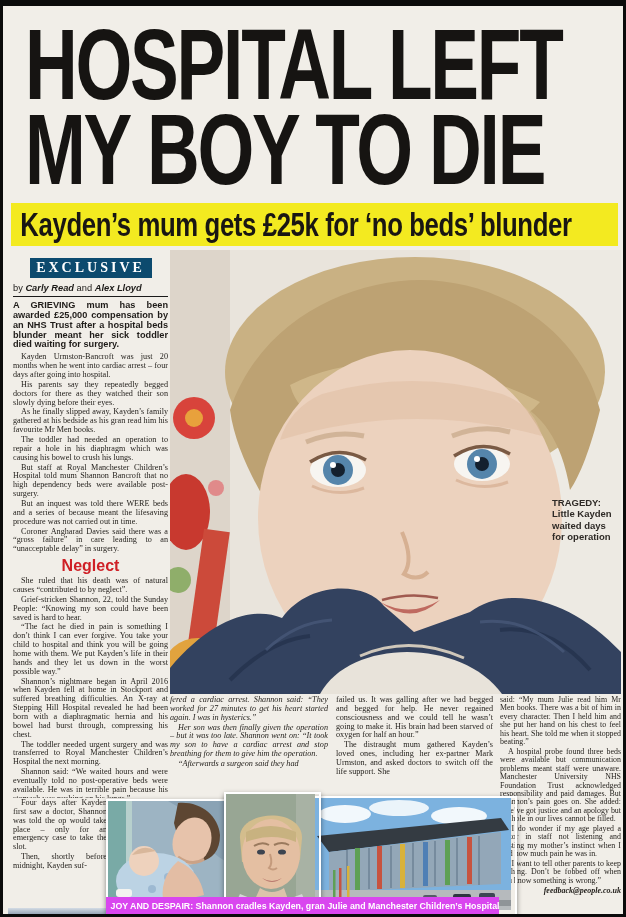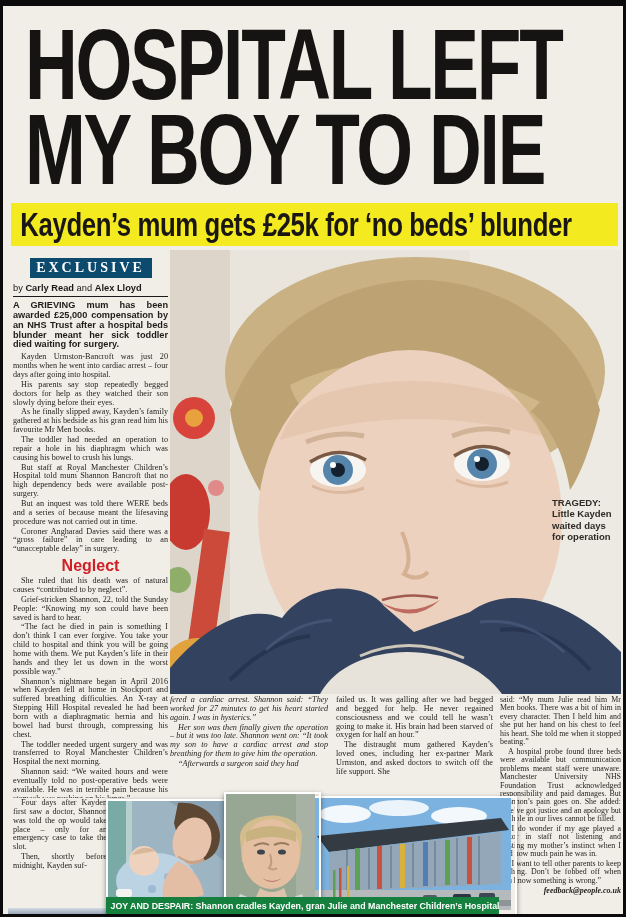--- a/index.html
+++ b/index.html
@@ -18,21 +18,21 @@
     background:#f3ea20;display:flex;align-items:center;overflow:hidden;}
   #banner .txt{font-weight:bold;font-size:33px;color:#191613;letter-spacing:-.5px;
     transform:scaleX(.78);transform-origin:left center;white-space:nowrap;padding-left:12px;}
   
   .colblock{position:absolute;text-align:justify;color:#26231f;}
   #col1{left:10px;top:252px;width:155px;height:540px;overflow:hidden;}
   #exclusive{width:122px;height:20px;margin:0 auto 5px auto;background:#0c4a6e;
     color:#fff;font-family:"Liberation Serif",serif;font-weight:bold;font-size:14px;
     letter-spacing:3px;display:flex;align-items:center;justify-content:center;}
   #byline{font-size:9.3px;color:#1c1a18;text-align:left;margin-bottom:3px;}
-  #byline b{font-weight:bold;}
+  #byline b{font-weight:bold;font-style:italic;}
   .rule{border-top:1.5px solid #1a1a1a;margin:2px 0 4px 0;}
   #intro{font-weight:bold;font-size:9.2px;line-height:1.07;color:#1f1c19;margin:0 0 3px 0;}
   .bodyp{font-family:"Liberation Serif",serif;font-size:8.2px;line-height:1.08;margin:0 0 1px 0;}
   .ind{text-indent:8px;}
   #neglect{color:#cf2026;font-weight:bold;font-size:16px;text-align:center;margin:3px 0 2px 0;}
   #col1n{left:10px;top:793px;width:94px;height:112px;overflow:hidden;}
   
   #col2{left:167px;top:690px;width:158px;height:96px;overflow:hidden;font-style:italic;}
   #col3{left:333px;top:690px;width:157px;height:96px;overflow:hidden;}
   #col4{left:497px;top:690px;width:121px;height:222px;overflow:hidden;}
@@ -41,21 +41,21 @@
     font-size:8px;text-align:right;margin-top:1px;}
   
   #mainphoto{position:absolute;left:167px;top:244px;width:451px;height:444px;overflow:hidden;}
   #tragedy{position:absolute;left:549px;top:491px;width:70px;font-weight:bold;
     font-size:9.5px;line-height:1.2;color:#2e2a26;}
   .photo{position:absolute;border:2px solid #fff;box-shadow:0 2px 5px rgba(0,0,0,.45);overflow:hidden;}
   #photoA{left:103px;top:793px;width:121px;height:111px;z-index:2;}
   #photoC{left:298px;top:790px;width:212px;height:116px;z-index:1;}
   #photoB{left:221px;top:786px;width:93px;height:121px;z-index:3;}
   #bottomcap{position:absolute;left:103px;top:891px;width:393px;height:17px;z-index:4;
-    background:#15803d;display:flex;align-items:center;overflow:hidden;}
+    background:#d946ef;display:flex;align-items:center;overflow:hidden;}
   #bottomcap .txt{color:#fff;font-weight:bold;font-size:9.8px;white-space:nowrap;
     transform:scaleX(.9);transform-origin:left center;padding-left:5px;}
   #footstrip{position:absolute;left:5px;top:902px;width:106px;height:12px;z-index:0;
     background:linear-gradient(to bottom,#d4dce5,#5d7189);}
 </style>
 </head>
 <body>
 
 <div id="page">
 
@@ -126,21 +126,21 @@
   </div>
 
   <div id="col1" class="colblock">
     <div id="exclusive">EXCLUSIVE</div>
     <div id="byline">
       <span>by </span><b>Carly Read</b><span> and </span><b>Alex Lloyd</b>
     </div>
     <div class="rule"></div>
     <p id="intro">A GRIEVING mum has been awarded £25,000 compensation by an NHS Trust after a hospital beds blunder meant her sick toddler died waiting for surgery.</p>
     <p class="bodyp ind">Kayden Urmston-Bancroft was just 20 months when he went into cardiac arrest – four days after going into hospital.</p>
-    <p class="bodyp ind">His parents say stop repeatedly begged doctors for help as they watched their son slowly dying before their eyes.</p>
+    <p class="bodyp ind">His parents say they repeatedly begged doctors for there as they watched their son slowly dying before their eyes.</p>
     <p class="bodyp ind">As he finally slipped away, Kayden’s family gathered at his bedside as his gran read him his favourite Mr Men books.</p>
     <p class="bodyp ind">The toddler had needed an operation to repair a hole in his diaphragm which was causing his bowel to crush his lungs.</p>
     <p class="bodyp ind">But staff at Royal Manchester Children’s Hospital told mum Shannon Bancroft that no high dependency beds were available post-surgery.</p>
     <p class="bodyp ind">But an inquest was told there WERE beds and a series of because meant the lifesaving procedure was not carried out in time.</p>
     <p class="bodyp ind">Coroner Angharad Davies said there was a “gross failure” in care leading to an “unacceptable delay” in surgery.</p>
     <div id="neglect">Neglect</div>
     <p class="bodyp ind">She ruled that his death was of natural causes “contributed to by neglect”.</p>
     <p class="bodyp ind">Grief-stricken Shannon, 22, told the Sunday People: “Knowing my son could have been saved is hard to hear.</p>
     <p class="bodyp ind">“The fact he died in pain is something I don’t think I can ever forgive. You take your child to hospital and think you will be going home with them. We put Kayden’s life in their hands and they let us down in the worst possible way.”</p>
     <p class="bodyp ind">Shannon’s nightmare began in April 2016 when Kayden fell at home in Stockport and suffered breathing difficulties. An X-ray at Stepping Hill Hospital revealed he had been born with a diaphragmatic hernia and his bowel had burst through, compressing his chest.</p>

